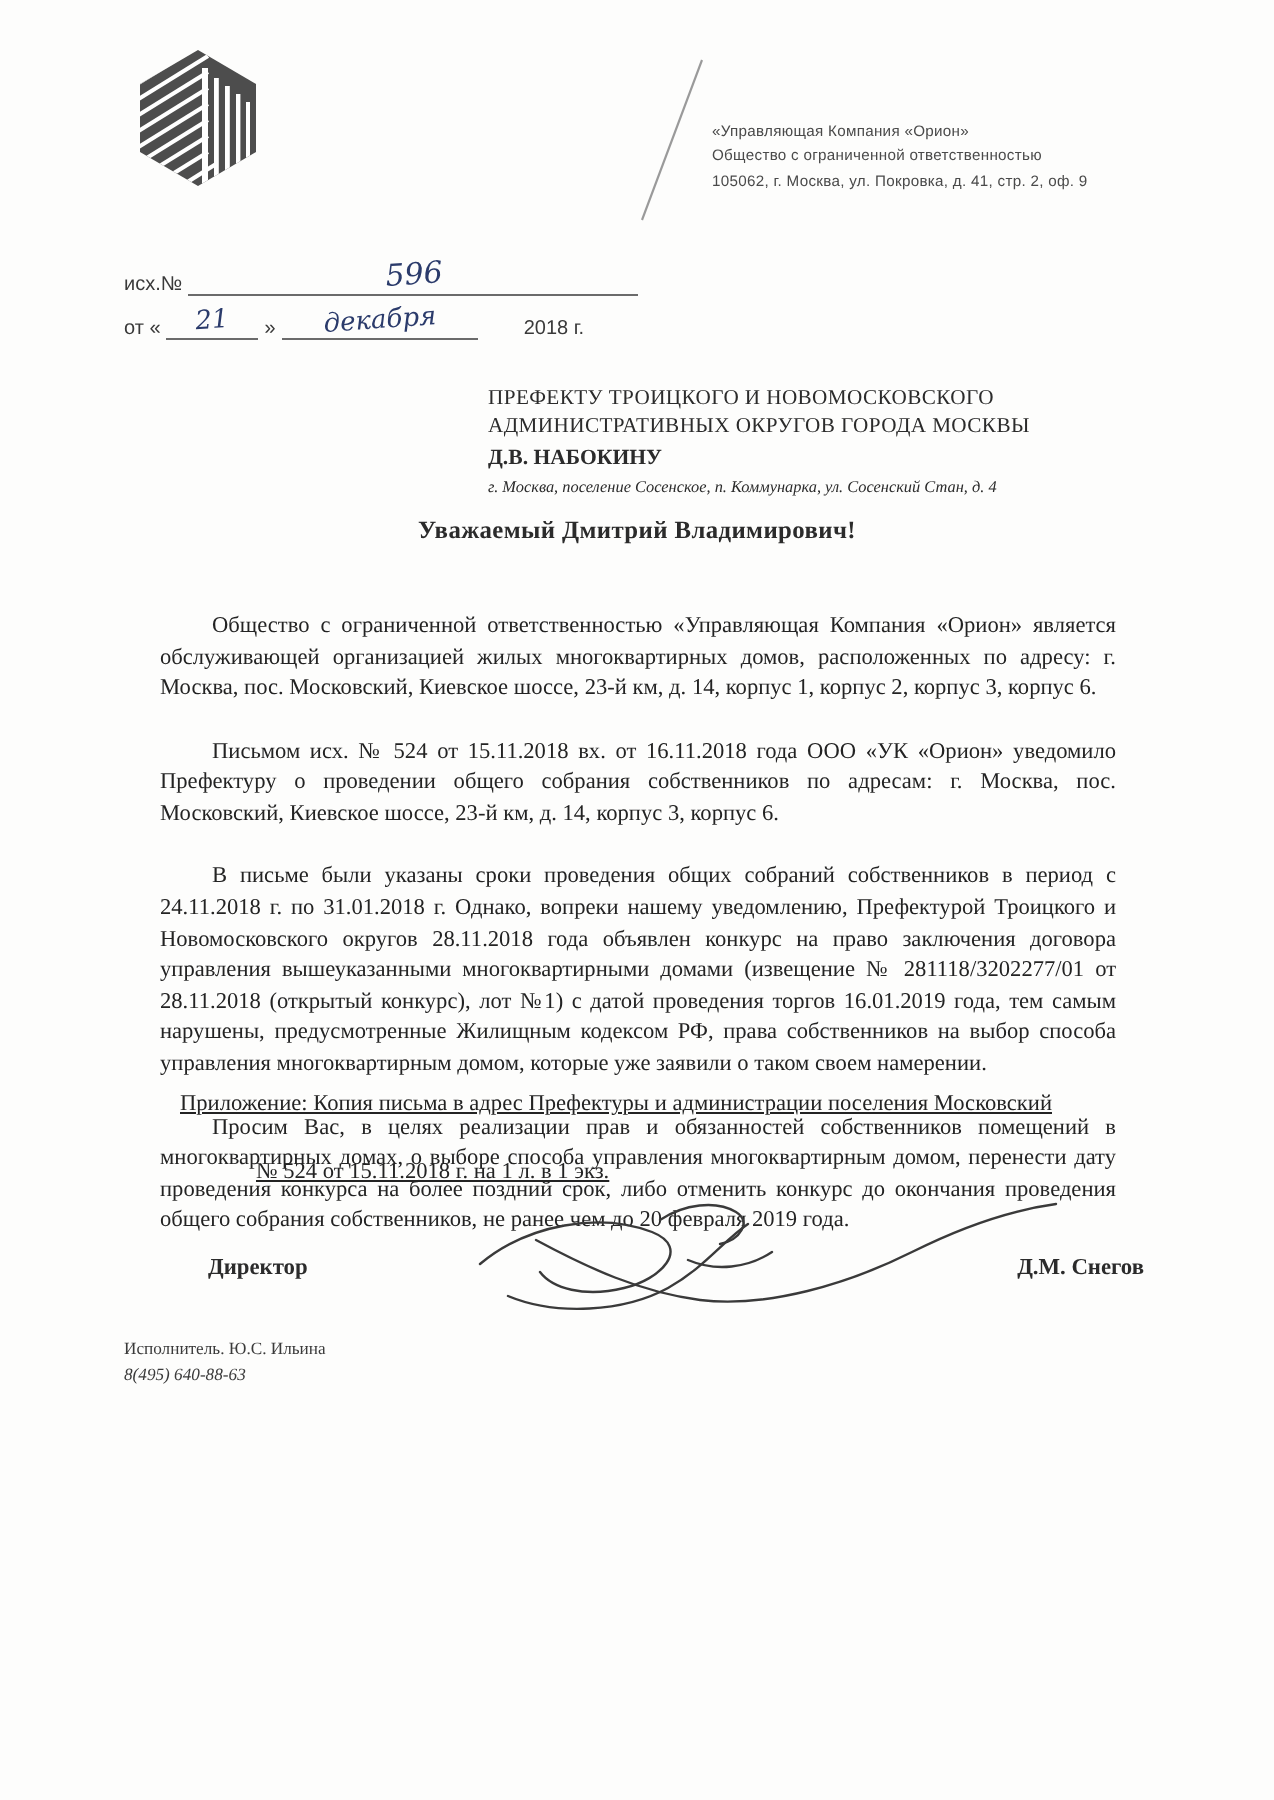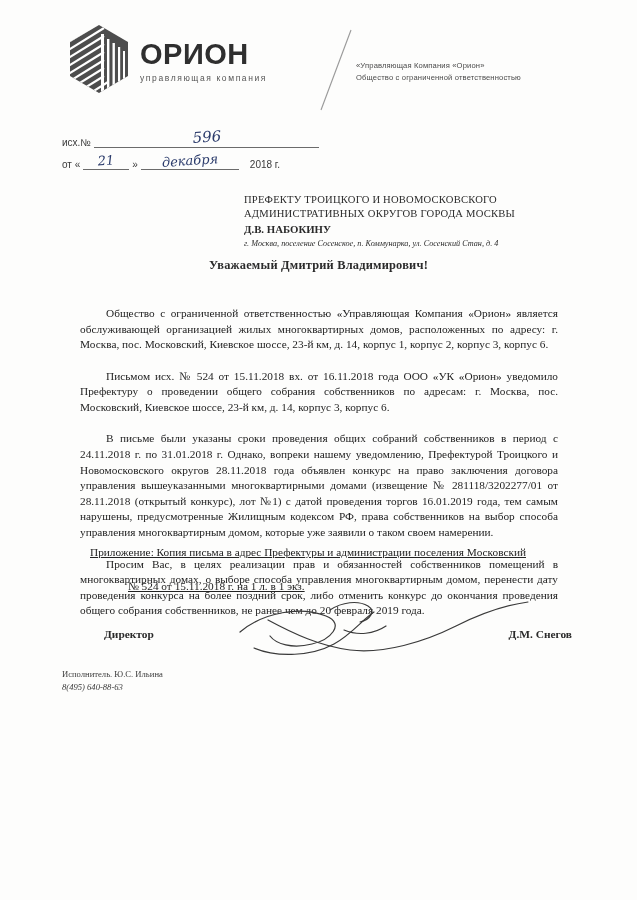--- a/index.html
+++ b/index.html
@@ -117,21 +117,21 @@
     bottom: 1px;
     transform: translateX(-50%) rotate(-4deg);
     font-family: "DejaVu Serif", serif;
     font-style: italic;
     font-size: 15px;
     color: #2b3b6b;
     white-space: nowrap;
   }
   .hand.sm { font-size: 13px; }
   .year {
-    margin-left: 8px;
+    margin-left: 20px;
     white-space: nowrap;
   }
 
   
   .addressee {
     position: absolute;
     left: 244px;
     top: 193px;
     width: 380px;
     text-align: left;
@@ -272,35 +272,32 @@
             </g>
             <rect x="33" y="10" width="3" height="62" fill="#ffffff"></rect>
             <rect x="39" y="15" width="2.4" height="57" fill="#ffffff"></rect>
             <rect x="44.5" y="19" width="2.4" height="53" fill="#ffffff"></rect>
             <rect x="50" y="23" width="2.2" height="49" fill="#ffffff"></rect>
             <rect x="55" y="27" width="2" height="45" fill="#ffffff"></rect>
           </g>
         </svg>
       </div>
 
-      <div class="logo-text">
-        <div class="logo-word">ОРИОН</div>
-        <div class="logo-sub">управляющая компания</div>
-      </div>
     </div>
 
     <div class="divider-slash">
       <svg width="40" height="84" viewBox="0 0 40 84" xmlns="http://www.w3.org/2000/svg">
         <line x1="3" y1="82" x2="33" y2="2" stroke="#9a9a9a" stroke-width="1.1"></line>
       </svg>
     </div>
 
     <div class="org-address">
       <div>«Управляющая Компания «Орион»</div>
       <div>Общество с ограниченной ответственностью</div>
+      <div>105062, г. Москва, ул. Покровка, д. 41, стр. 2, оф. 9</div>
     </div>
   </div>
 
   <div class="refblock">
 
     <div class="refline">
       <span class="lbl">исх.№</span>
       <span class="rule">
         <span class="hand">596</span>
       </span>

